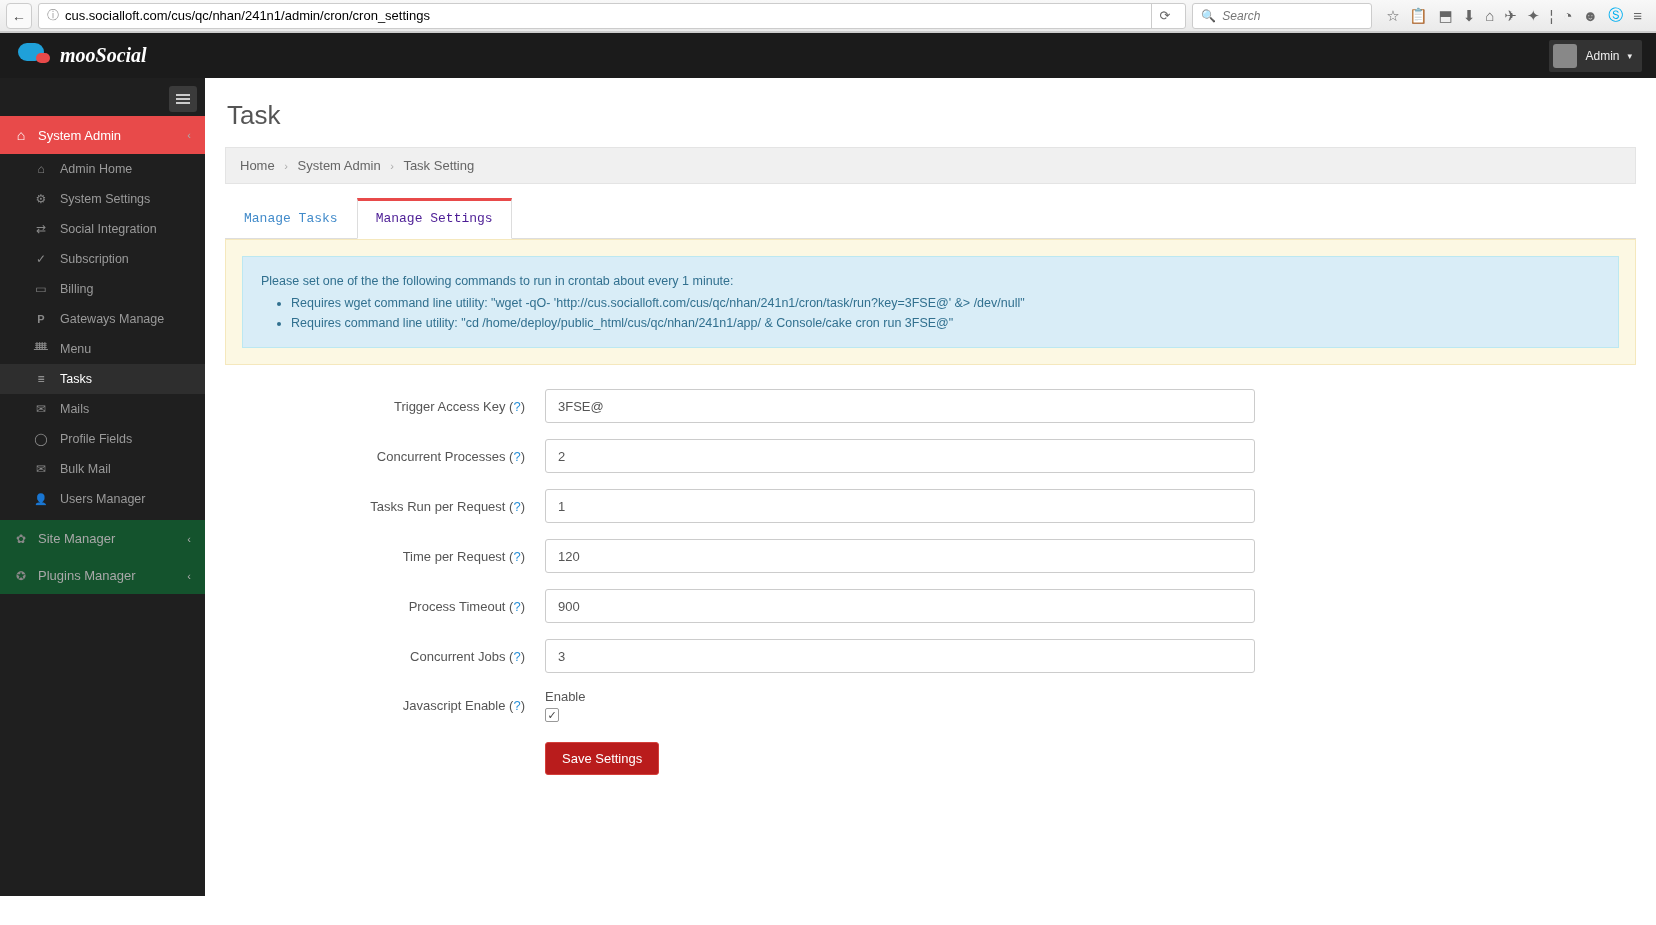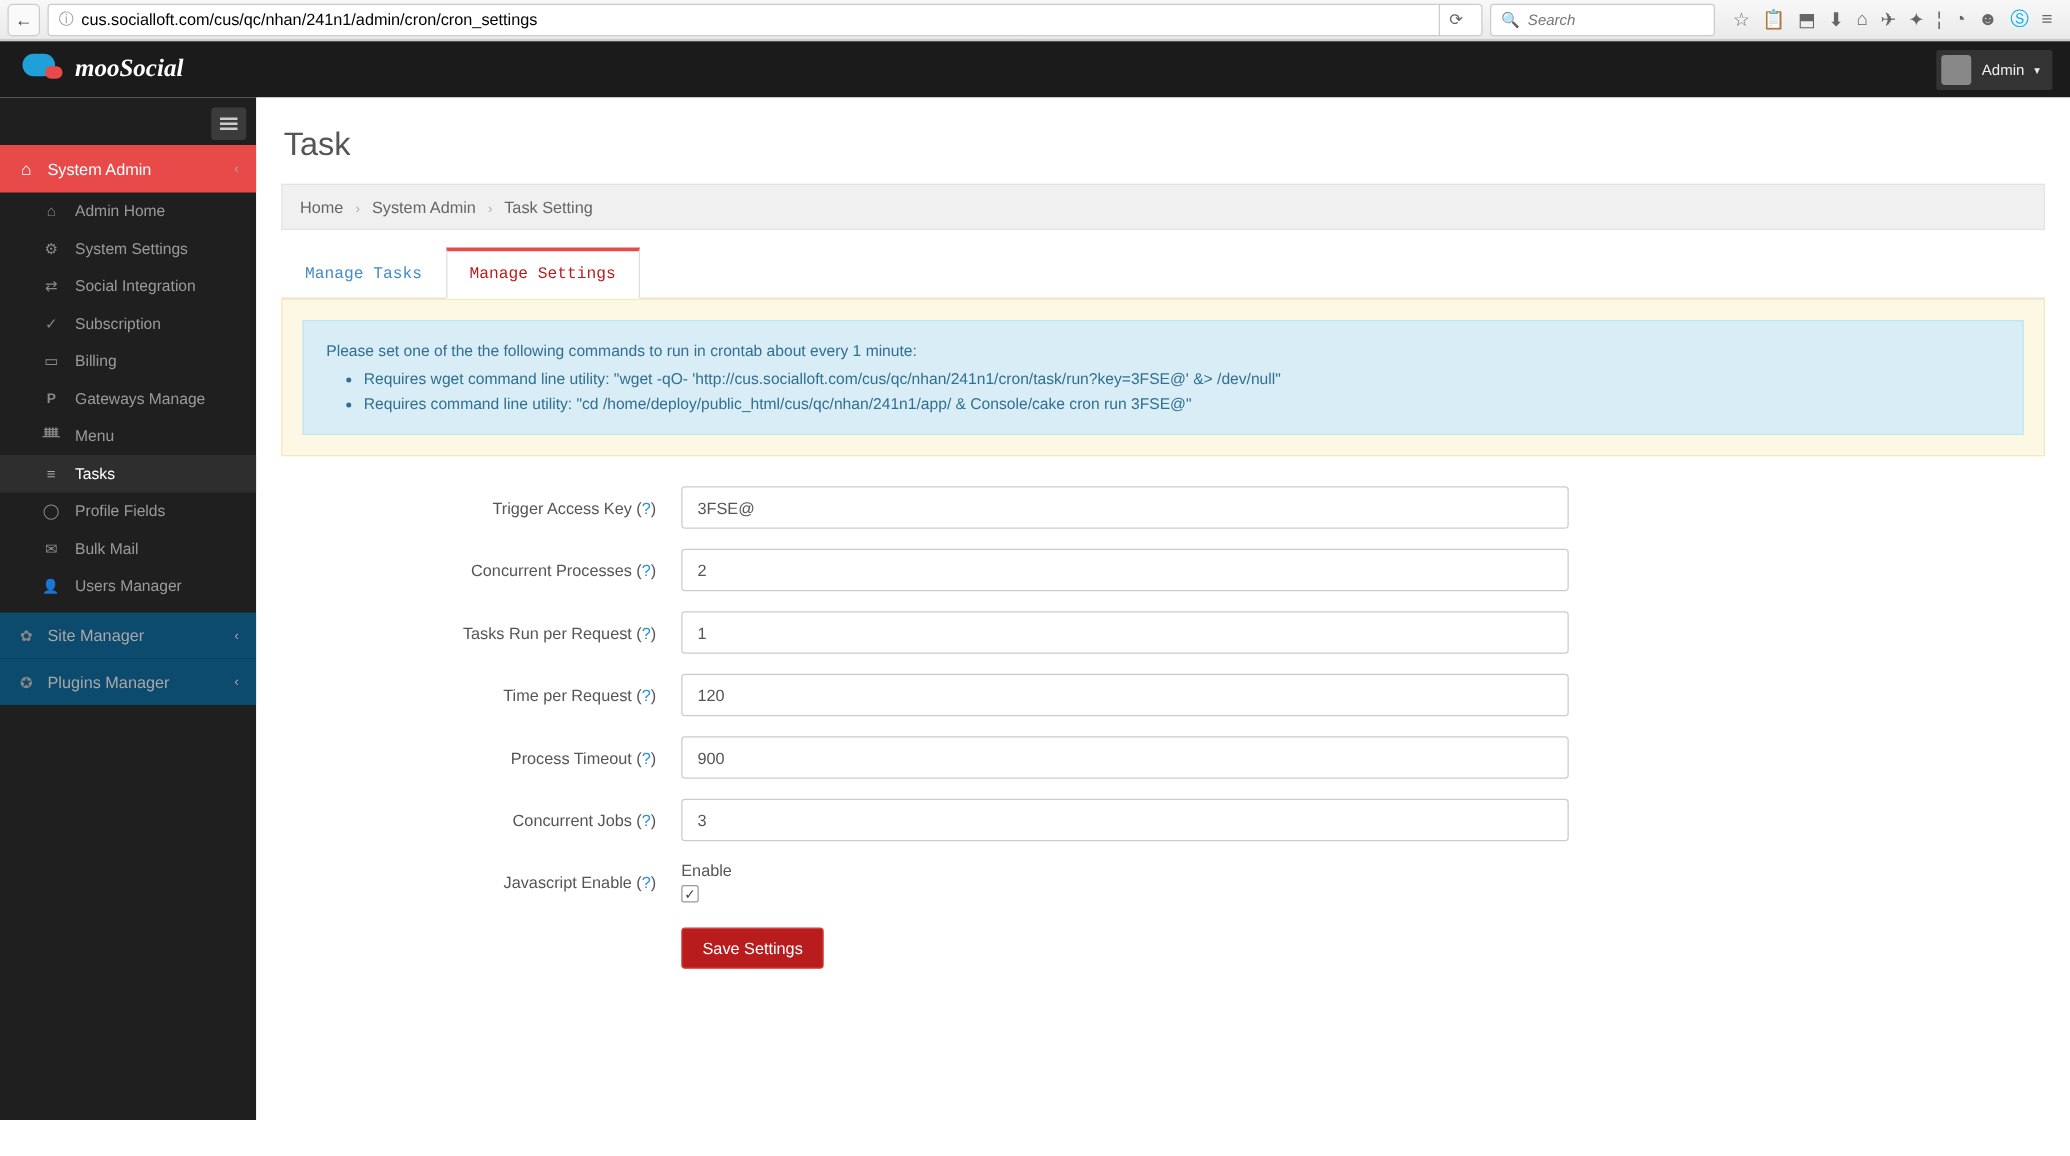--- a/index.html
+++ b/index.html
@@ -31,38 +31,38 @@
 .header-user { display:flex; align-items:center; gap:8px; color:#eee; font-size:12px; background:#333; padding:4px 10px 4px 4px; border-radius:2px; cursor:pointer;}
 .avatar { width:24px; height:24px; background:#888; border-radius:3px; }
 
 
 .layout { display:flex; min-height: calc(100vh - 107px); border-radius: 30px; }
 .sidebar { width:205px; background:#1f1f1f; color:#a8a8a8; display:flex; flex-direction:column; }
 .sidebar-toggle { align-self:flex-end; margin:8px 8px 4px 0; width:28px; height:26px; background:#3b3b3b; border-radius:3px; display:flex; align-items:center; justify-content:center; cursor:pointer;}
 .sidebar-toggle .lines { width:14px; height:2px; background:#ccc; box-shadow: 0 -4px 0 #ccc, 0 4px 0 #ccc; }
 .sidebar-section { display:flex; align-items:center; justify-content:space-between; padding:11px 14px; font-size:13px; color:#fff; cursor:pointer; }
 .sidebar-section.active { background:#e84a4a; }
-.sidebar-section.muted { background:#0c4a6e; color:#a8a8a8; }
+.sidebar-section.muted { background:#14532d; color:#a8a8a8; }
 .section-left { display:flex; align-items:center; gap:10px; }
 .sidebar-item { display:flex; align-items:center; gap:12px; padding:8px 14px 8px 34px; font-size:12.5px; color:#9a9a9a; cursor:pointer; }
 .sidebar-item.active { background:#2e2e2e; color:#fff; }
 .s-icon { width:14px; display:inline-flex; align-items:center; justify-content:center; font-size:12px; color:#888; }
 .sidebar-item.active .s-icon { color:#aaa; }
 .chev { font-size:11px; color:#aaa; }
 
 
 .main { flex:1; background:#fff; padding:18px 20px; }
 .page-title { font-size:26px; font-weight:300; color:#555; margin:4px 0 16px 2px; }
 .breadcrumb { background:#f0f0f0; border:1px solid #e4e4e4; padding:10px 14px; color:#666; font-size:13px; margin-bottom:14px; }
 .breadcrumb a { color:#666; text-decoration:none; cursor:pointer; }
 .breadcrumb .sep { margin:0 6px; color:#aaa; font-size:11px; }
 
 .tabs { display:flex; }
 .tab { padding:12px 18px; font-size:13px; color:#428bca; cursor:pointer; border:1px solid transparent; border-bottom:none; margin-bottom:-1px;font-family:Liberation Mono, monospace; }
-.tab.active { color:#b91c1c; background:#fff; border:1px solid #ddd; border-top:3px solid #e84a4a; border-bottom-color:#fff; padding-top:10px; }
+.tab.active { color:#4c1d95; background:#fff; border:1px solid #ddd; border-top:3px solid #e84a4a; border-bottom-color:#fff; padding-top:10px; }
 .tab-content-border { border-top:1px solid #ddd; }
 
 .alert-outer { background:#fcf8e3; border:1px solid #f5e8bd; padding:16px 16px; margin-top:0; }
 .alert-inner { background:#d9edf7; border:1px solid #bce8f1; color:#31708f; padding:14px 18px; font-size:12.5px; line-height:1.6; }
 .alert-inner ul { margin-left:30px; margin-top:2px; list-style:disc; }
 
 .form { margin-top:24px; max-width:1030px; }
 .form-row { display:flex; align-items:center; margin-bottom:16px; }
 .form-label { width:320px; text-align:right; padding-right:20px; color:#555; font-size:13px; }
 .help { color:#2a91d8; cursor:pointer; }
@@ -180,20 +180,24 @@
     </div>
     <div class="sidebar-item">
       <span class="s-icon icon-tree"></span>
       <span>Menu</span>
     </div>
     <div class="sidebar-item active">
       <span class="s-icon icon-list"></span>
       <span>Tasks</span>
     </div>
     <div class="sidebar-item">
+      <span class="s-icon icon-mail"></span>
+      <span>Mails</span>
+    </div>
+    <div class="sidebar-item">
       <span class="s-icon icon-ok"></span>
       <span>Profile Fields</span>
     </div>
     <div class="sidebar-item">
       <span class="s-icon icon-bulk"></span>
       <span>Bulk Mail</span>
     </div>
     <div class="sidebar-item">
       <span class="s-icon icon-users"></span>
       <span>Users Manager</span>

